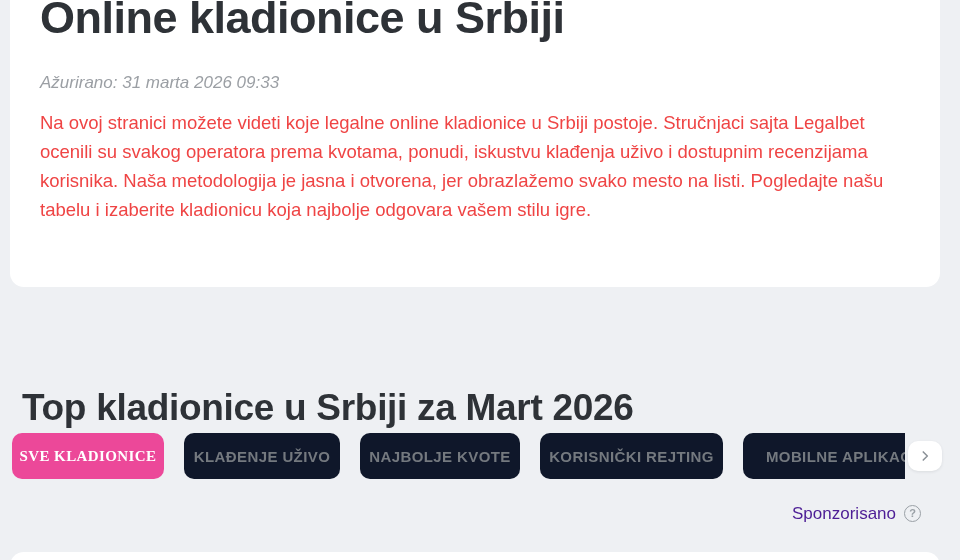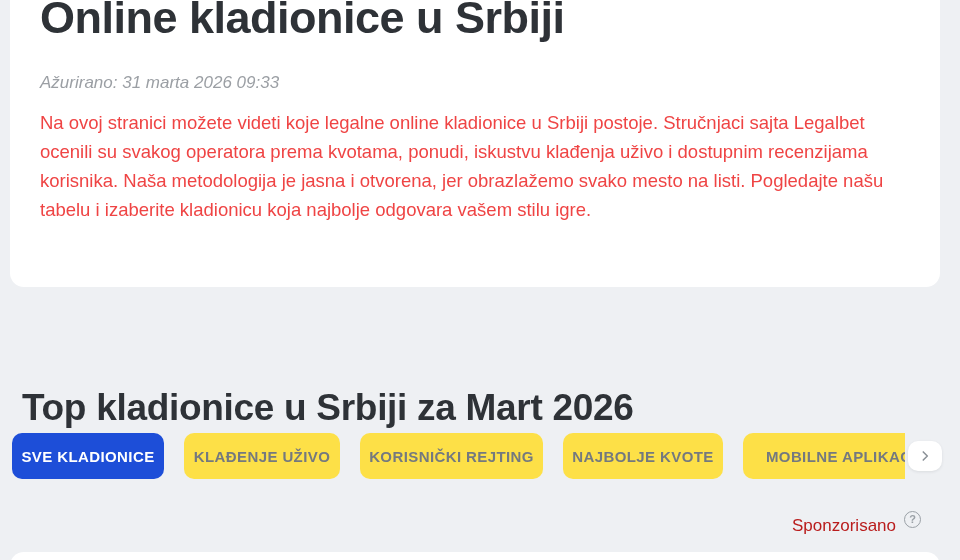--- a/index.html
+++ b/index.html
@@ -84,32 +84,33 @@
     gap: 20px;
     height: 46px;
   }
   .tab {
     flex: 0 0 auto;
     height: 46px;
     display: flex;
     align-items: center;
     justify-content: center;
     border-radius: 10px;
-    background: #fde047;
+    background: #0f172a;
     color: #74797f;
     font-size: 15px;
     font-weight: 700;
     letter-spacing: 0.4px;
     white-space: nowrap;
     cursor: pointer;
     box-sizing: border-box;
   }
   .tab.active {
-    background: #1d4ed8;
+    background: #ec4899;
     color: #ffffff;
+    font-family: Liberation Serif, serif;
   }
   .tab-1 { width: 152px; }
   .tab-2 { width: 156px; }
   .tab-3 { width: 160px; }
   .tab-4 { width: 183px; }
   .tab-5 { width: 215px; }
 
   .tabs-next-btn {
     position: absolute;
     left: 908px;
@@ -132,22 +133,21 @@
     position: absolute;
     right: 39px;
     top: 503px;
     display: flex;
     align-items: center;
     gap: 8px;
   }
   .sponsored-label {
     font-size: 17px;
     line-height: 21px;
-    color: #b91c1c;
-    margin-top: 12px;
+    color: #4c1d95;
   }
   .help-icon {
     width: 15px;
     height: 15px;
     border: 1.5px solid #9aa0a6;
     border-radius: 50%;
     color: #9aa0a6;
     font-size: 11px;
     font-weight: 700;
     line-height: 15px;
@@ -174,22 +174,22 @@
   <div class="updated-meta">Ažurirano: 31 marta 2026 09:33</div>
   <p class="intro-text">Na ovoj stranici možete videti koje legalne online kladionice u Srbiji postoje. Stručnjaci sajta Legalbet ocenili su svakog operatora prema kvotama, ponudi, iskustvu klađenja uživo i dostupnim recenzijama korisnika. Naša metodologija je jasna i otvorena, jer obrazlažemo svako mesto na listi. Pogledajte našu tabelu i izaberite kladionicu koja najbolje odgovara vašem stilu igre.</p>
 </section>
 
 <h2 class="section-heading">Top kladionice u Srbiji za Mart 2026</h2>
 
 <div class="tabs-viewport">
   <div class="tabs-row">
     <div class="tab tab-1 active">SVE KLADIONICE</div>
     <div class="tab tab-2">KLAĐENJE UŽIVO</div>
+    <div class="tab tab-3">NAJBOLJE KVOTE</div>
     <div class="tab tab-4">KORISNIČKI REJTING</div>
-    <div class="tab tab-3">NAJBOLJE KVOTE</div>
     <div class="tab tab-5">MOBILNE APLIKACIJE</div>
   </div>
 </div>
 
 <button class="tabs-next-btn">
   <span style="display:flex;">
     <svg width="14" height="14" viewBox="0 0 24 24">
       <path d="M9 5l7 7-7 7" fill="none" stroke="#8a9097" stroke-width="2.6" stroke-linecap="round" stroke-linejoin="round"></path>
     </svg>
   </span>

